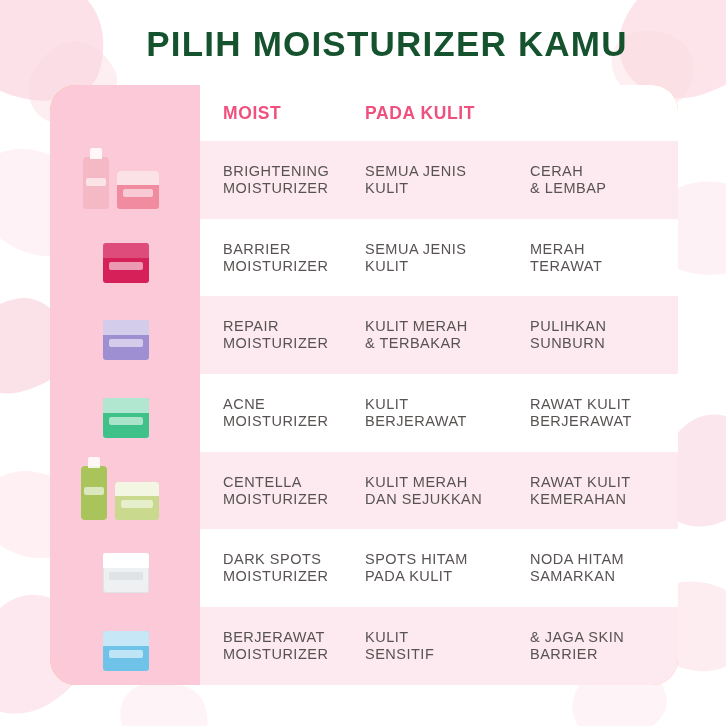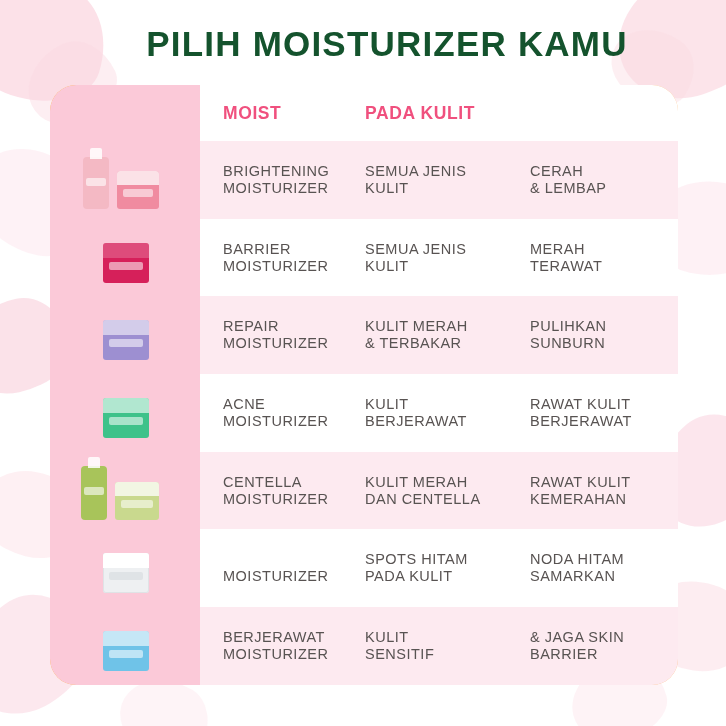--- a/index.html
+++ b/index.html
@@ -329,41 +329,42 @@
           </div>
         </div>
       </div>
       <div class="row-text">
         <div class="cell col-a">
           <span class="ln">CENTELLA</span>
           <span class="ln">MOISTURIZER</span>
         </div>
         <div class="cell col-b">
           <span class="ln">KULIT MERAH</span>
-          <span class="ln">DAN CENTELLA</span>
+          <span class="ln">DAN SEJUKKAN</span>
         </div>
         <div class="cell col-c">
           <span class="ln">RAWAT KULIT</span>
           <span class="ln">KEMERAHAN</span>
         </div>
       </div>
     </div>
 
     <div class="row">
       <div class="row-bg"></div>
       <div class="row-thumb">
         <div class="prod-group">
           <div class="jar" style="left:38px; top:18px; width:46px; height:40px; background:#eef0f2; box-shadow:inset 0 0 0 1px #dfe3e6;">
             <div class="lid" style="background:#ffffff;"></div>
             <div class="label" style="background:#dfe3e6;"></div>
           </div>
         </div>
       </div>
       <div class="row-text">
         <div class="cell col-a">
+          <span class="ln">DARK SPOTS</span>
           <span class="ln">MOISTURIZER</span>
         </div>
         <div class="cell col-b">
           <span class="ln">SPOTS HITAM</span>
           <span class="ln">PADA KULIT</span>
         </div>
         <div class="cell col-c">
           <span class="ln">NODA HITAM</span>
           <span class="ln">SAMARKAN</span>
         </div>

